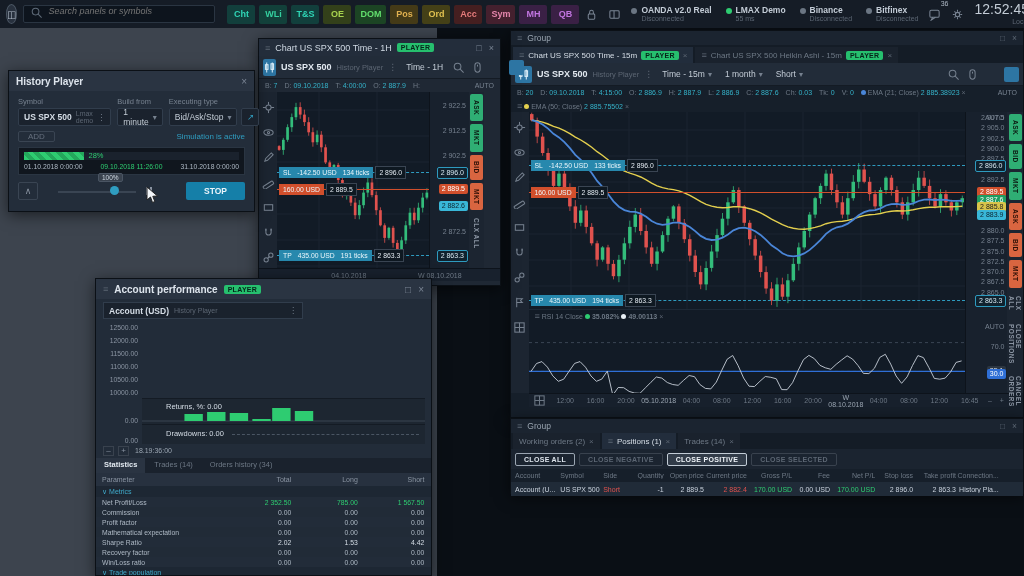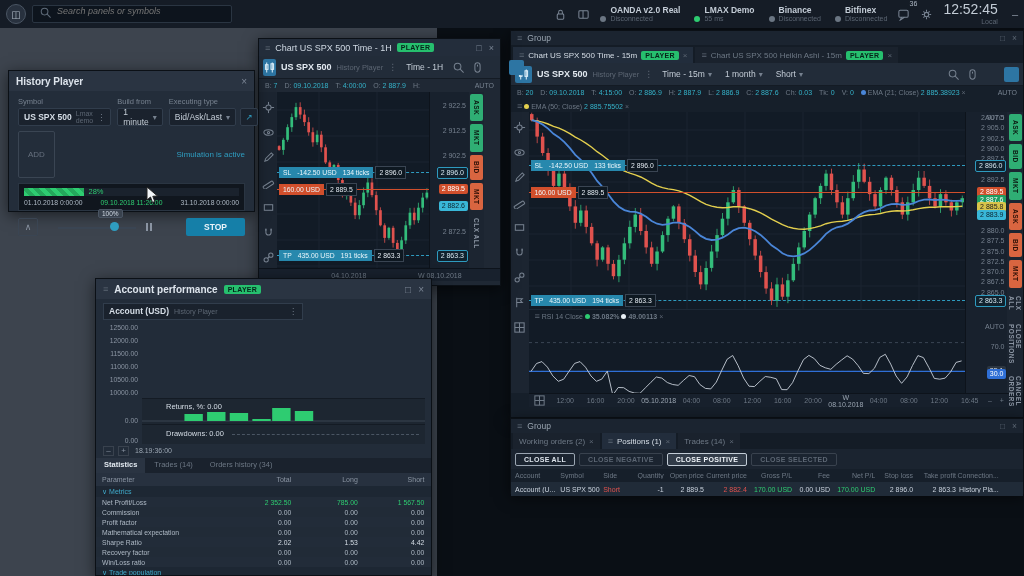--- a/index.html
+++ b/index.html
@@ -8,21 +8,21 @@
   #right-backdrop{position:absolute;left:437px;top:28px;width:587px;height:548px;background:#0a0f15;}
   .ic{width:13px;height:13px;display:inline-block;vertical-align:middle;}
   
   #topbar{position:absolute;left:0;top:0;width:1024px;height:28px;background:#151c26;display:flex;align-items:center;gap:6px;padding:0 6px;z-index:50;}
   #logo{width:20px;height:20px;border-radius:50%;background:#28313e;border:1px solid #4a5563;display:flex;align-items:center;justify-content:center;color:#aeb9c5;font-size:10px;}
   #search{width:200px;height:18px;background:#0d141d;border:1px solid #2a3542;border-radius:2px;color:#5f6b79;font-size:9px;display:flex;align-items:flex-start;gap:5px;padding:0 6px;}
   #search input{background:transparent;border:none;outline:none;color:#8a96a4;font-size:9px;width:160px;font-style:italic;}
   #tb-buttons{display:flex;gap:4px;margin-left:6px;}
   .tbtn{min-width:28px;height:19px;border-radius:2px;font-size:9px;font-weight:bold;display:flex;align-items:center;justify-content:center;padding:0 5px;cursor:pointer;}
   #tb-right{margin-left:auto;display:flex;align-items:center;gap:10px;color:#7a8594;}
-  .conn{display:flex;align-items:flex-end;gap:4px;}
+  .conn{display:flex;align-items:flex-start;gap:4px;}
   .dot{width:6px;height:6px;border-radius:50%;margin-top:3px;}
   .cname{font-size:8.5px;color:#c3ccd6;font-weight:bold;white-space:nowrap;}
   .csub{font-size:7px;color:#5c6673;}
   #notif{position:relative;}
   #notif .cnt{position:absolute;top:-5px;right:-7px;font-size:7px;color:#aeb9c5;}
   #clock{text-align:right;line-height:1.1;}
   #clock .t{font-size:14px;color:#c3ccd6;}
   #clock .z{font-size:7px;color:#5c6673;}
   .winctl{font-size:11px;color:#8a94a2;display:flex;gap:10px;margin-left:4px;}
   
@@ -34,21 +34,21 @@
   
   #win-history{left:8px;top:70px;width:247px;height:142px;z-index:40;background:#232d3a;}
   #hp-body{padding:6px 9px 0 9px;position:relative;}
   .flabel{font-size:7.5px;color:#76818f;margin-bottom:2px;}
   .field{background:#1a222d;border:1px solid #313d4c;border-radius:2px;height:18px;display:flex;align-items:center;padding:0 5px;font-size:8.5px;gap:4px;}
   .fmain{color:#d5dde6;font-weight:bold;white-space:nowrap;}
   .fsub{color:#5c6673;font-size:7px;}
   .chev{margin-left:auto;color:#76818f;font-size:8px;}
   #hp-row1{display:flex;gap:6px;}
   #hp-add{margin-top:5px;display:flex;align-items:center;}
-  #add-btn{border:1px solid #3a4553;color:#66707e;font-size:8px;padding:18px 9px;border-radius:2px;}
+  #add-btn{border:1px solid #3a4553;color:#66707e;font-size:8px;padding:0 9px;border-radius:2px;}
   #sim-status{margin-left:auto;font-size:8px;color:#2f9dc0;}
   #hp-prog{margin-top:5px;background:#10161e;border:1px solid #2a3542;padding:4px 5px;}
   #prog-track{height:8px;background:#1a222d;position:relative;}
   #prog-fill{position:absolute;left:0;top:0;bottom:0;width:28%;background:repeating-linear-gradient(45deg,#2ecc71 0 4px,#24a85c 4px 8px);}
   #prog-pct{position:absolute;left:30%;top:-1px;font-size:7.5px;color:#2ecc71;}
   #prog-dates{display:flex;justify-content:space-between;font-size:6.8px;color:#aeb9c5;margin-top:3px;}
   #prog-dates .cur{color:#2ecc71;}
   #hp-ctl{display:flex;align-items:center;margin-top:7px;gap:8px;}
   #hp-collapse{width:20px;height:18px;border:1px solid #3a4553;border-radius:2px;color:#8a94a2;font-size:9px;display:flex;align-items:center;justify-content:center;}
   #hp-slider{position:relative;width:78px;height:18px;margin-left:12px;}
@@ -122,21 +122,21 @@
   #pos-btns{height:20px;display:flex;align-items:center;gap:4px;padding:0 4px;background:#1b2430;}
   .pbtn{font-size:7px;font-weight:bold;padding:2px 8px;border-radius:2px;border:1px solid #39424e;color:#5c6673;letter-spacing:.3px;}
   .pbtn.primary{border-color:#9aa5b1;color:#dde4ec;}
   .pbtn.selected{background:#323c49;border-color:#c2ccd6;color:#eef3f8;}
   #pos-thead,#pos-row{display:flex;font-size:7px;padding:0 4px;align-items:center;}
   #pos-thead{height:13px;color:#6d7885;}
   #pos-row{height:14px;background:#202b38;color:#c9d2dd;}
   .pcell{overflow:hidden;white-space:nowrap;}
   
   #win-account{left:95px;top:278px;width:337px;height:298px;z-index:35;overflow:hidden;background:#222c39;}
-  #ap-sub{height:21px;display:flex;align-items:center;padding:3px 7px 0 7px;}
+  #ap-sub{height:21px;display:flex;align-items:flex-start;padding:3px 7px 0 7px;}
   #ap-acc{border:1px solid #313d4c;background:#1a222d;height:17px;display:flex;align-items:center;gap:5px;padding:0 5px;width:200px;font-size:8.5px;}
   #ap-balwrap{display:flex;margin-top:2px;}
   #ap-yaxis{width:46px;display:flex;flex-direction:column;justify-content:space-between;align-items:flex-end;font-size:6.8px;color:#8a94a2;padding:2px 4px 2px 0;height:76px;}
   #ap-balplot{position:relative;width:283px;height:76px;background:#1d2631;}
   #ap-tooltip{position:absolute;left:26px;top:3px;font-size:7.5px;color:#e2e9f0;display:flex;gap:14px;}
   #ap-trades{position:absolute;right:6px;bottom:4px;background:#2c3642;color:#cfd8e2;font-size:7.5px;padding:1px 7px;border-radius:2px;}
   .ap-strip{display:flex;}
   .ap-zero{width:46px;text-align:right;font-size:6.8px;color:#8a94a2;padding-right:4px;align-self:flex-end;}
   #ap-returns{position:relative;width:283px;height:26px;background:#1d2631;border-top:1px solid #141b24;}
   #ap-returns .lbl{position:absolute;left:24px;top:3px;font-size:7.5px;color:#d5dde6;}
@@ -167,20 +167,33 @@
 
   <header id="topbar">
     <div id="logo">◫</div>
     <div id="search">
       <span class="icslot"><svg class="ic" viewBox="0 0 14 14" fill="none" stroke="currentColor" stroke-width="1.1">
             <circle cx="6" cy="6" r="3.6"></circle>
             <line x1="8.8" y1="8.8" x2="12.5" y2="12.5"></line>
           </svg></span>
       <input placeholder="Search panels or symbols" style="">
     </div>
+    <div id="tb-buttons">
+        <div class="tbtn" style="color: rgb(47, 213, 182); background: rgb(18, 63, 60);">Cht</div>
+        <div class="tbtn" style="color: rgb(53, 208, 160); background: rgb(18, 64, 58);">WLi</div>
+        <div class="tbtn" style="color: rgb(47, 213, 182); background: rgb(18, 63, 60);">T&amp;S</div>
+        <div class="tbtn" style="color: rgb(168, 211, 79); background: rgb(51, 64, 26);">OE</div>
+        <div class="tbtn" style="color: rgb(98, 222, 109); background: rgb(28, 68, 36);">DOM</div>
+        <div class="tbtn" style="color: rgb(224, 176, 79); background: rgb(68, 58, 23);">Pos</div>
+        <div class="tbtn" style="color: rgb(224, 192, 80); background: rgb(68, 64, 23);">Ord</div>
+        <div class="tbtn" style="color: rgb(231, 124, 124); background: rgb(69, 31, 32);">Acc</div>
+        <div class="tbtn" style="color: rgb(229, 134, 172); background: rgb(68, 32, 46);">Sym</div>
+        <div class="tbtn" style="color: rgb(193, 117, 224); background: rgb(58, 32, 69);">MH</div>
+        <div class="tbtn" style="color: rgb(193, 117, 224); background: rgb(58, 32, 69);">QB</div>
+      </div>
     <div id="tb-right">
       <span class="icslot"><svg class="ic" viewBox="0 0 14 14" fill="none" stroke="currentColor" stroke-width="1.1">
             <rect x="3.5" y="6.5" width="7" height="5.5" rx="1"></rect>
             <path d="M5 6.5V4.5a2 2 0 0 1 4 0v2"></path>
           </svg></span>
       <span class="icslot"><svg class="ic" viewBox="0 0 14 14" fill="none" stroke="currentColor" stroke-width="1.1">
             <rect x="2" y="3" width="10" height="8" rx="1"></rect>
             <line x1="6.5" y1="3" x2="6.5" y2="11"></line>
           </svg></span>
       <div id="tb-conns" style="display:flex;gap:14px;">
@@ -253,21 +266,21 @@
           <div class="flabel">Build from</div>
           <div class="field">
             <span style="color:#c3ccd6;">1 minute</span>
             <span class="chev">▾</span>
           </div>
         </div>
         <div style="flex:1;">
           <div class="flabel">Executing type</div>
           <div style="display:flex;gap:4px;">
             <div class="field" style="flex:1;">
-              <span style="color:#c3ccd6;">Bid/Ask/Last</span>
+              <span style="color:#c3ccd6;">Bid/Ask/Stop</span>
               <span class="chev">▾</span>
             </div>
             <div class="field" style="width:18px;justify-content:center;color:#2f9dc0;">↗</div>
           </div>
         </div>
       </div>
       <div id="hp-add">
         <span id="add-btn">ADD</span>
         <span id="sim-status">Simulation is active</span>
       </div>

